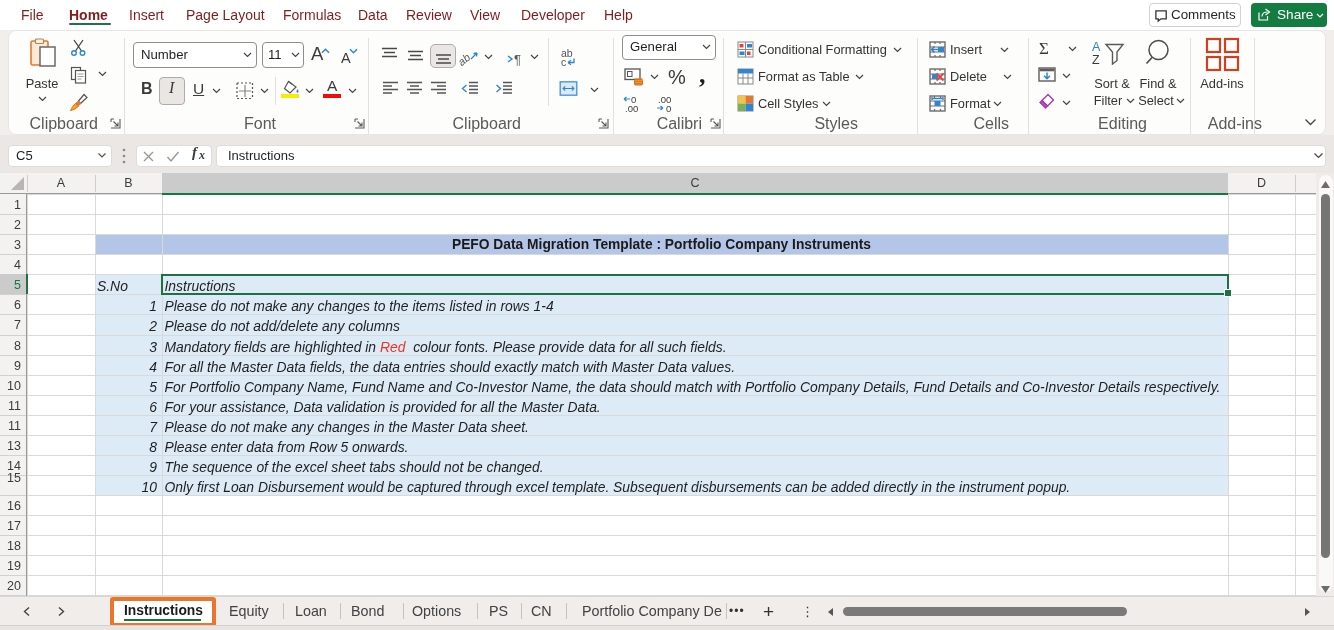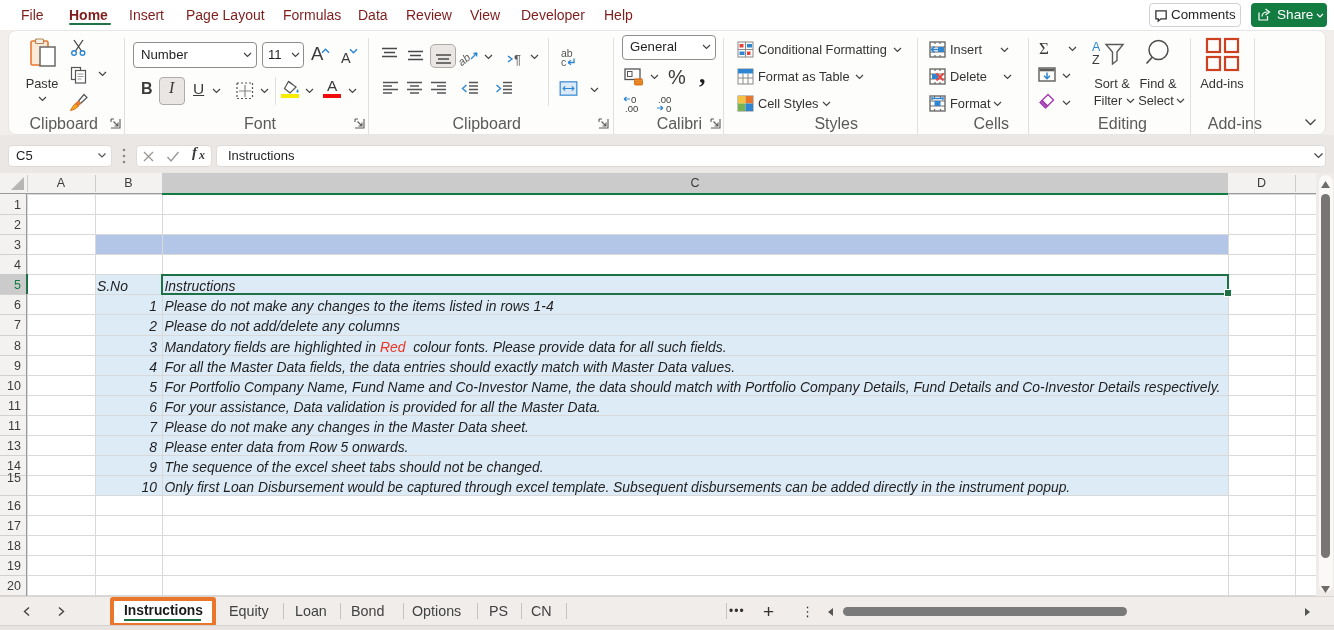--- a/index.html
+++ b/index.html
@@ -422,20 +422,21 @@
     <span class="abs" style="left:199px;top:148px;font-size:12px;font-style:italic;font-family:'Liberation Serif',serif;font-weight:bold;color:#3b3b3b">x</span>
   <div class="fbox" style="left:216px;top:145px;width:1110px;height:22px"></div>
   <span class="abs" style="left:228px;top:145px;height:22px;line-height:22px;font-size:13px;color:#1f1f1f">Instructions</span>
   <svg class="abs" style="left:1313px;top:152px" width="11" height="8" viewBox="0 0 11 8">
       <path d="M1.5 1.5 l4 4 l4-4" fill="none" stroke="#444" stroke-width="1.2"></path>
     </svg>
 
   <div id="grid">
 
     <div class="abs" style="left:95px;top:61px;width:1133px;height:20px;background:#b4c6e7"></div>
+    <div class="abs" style="left:95px;top:62px;width:1133px;height:20px;line-height:20px;text-align:center;font-weight:bold;font-size:13.8px;color:#1a1a1a">PEFO Data Migration Template : Portfolio Company Instruments</div>
 
     <div class="abs" style="left:95px;top:101px;width:1133px;height:221px;background:#ddebf7"></div>
 
     <div id="glh">
         <div class="hline" style="left:27px;top:21.0px;width:1289px"></div>
         <div class="hline" style="left:27px;top:41.1px;width:1289px"></div>
         <div class="hline" style="left:27px;top:61.1px;width:1289px"></div>
         <div class="hline" style="left:27px;top:81.2px;width:1289px"></div>
         <div class="hline" style="left:27px;top:101.3px;width:1289px"></div>
         <div class="hline" style="left:27px;top:121.3px;width:1289px"></div>
@@ -560,20 +561,21 @@
     <div class="abs" style="left:114px;top:2px;width:98px;height:26px;background:#fff"></div>
     <div class="abs" style="left:124px;top:0px;width:100px;height:29px;line-height:27px;font-size:13.8px;font-weight:bold;color:#1a1a1a">Instructions</div>
     <div class="abs" style="left:124px;top:21.5px;width:77px;height:2.6px;background:#1e7145"></div>
     <div class="abs" style="left:110px;top:0px;width:106px;height:30px;border:4.5px solid #e9762b;border-radius:3px;background:transparent"></div>
     <span class="stab" style="left:229px">Equity</span>
     <span class="stab" style="left:295px">Loan</span>
     <span class="stab" style="left:351px">Bond</span>
     <span class="stab" style="left:412px">Options</span>
     <span class="stab" style="left:489px">PS</span>
     <span class="stab" style="left:531px">CN</span>
+    <span class="stab" style="left:582px">Portfolio Company De</span>
     <div class="ssep" style="left:283px"></div>
     <div class="ssep" style="left:340px"></div>
     <div class="ssep" style="left:403px"></div>
     <div class="ssep" style="left:477px"></div>
     <div class="ssep" style="left:521px"></div>
     <div class="ssep" style="left:566px"></div>
     <div class="ssep" style="left:726px"></div>
     <span class="stab" style="left:729px;font-size:12px;letter-spacing:1px;color:#333">•••</span>
     <span class="stab" style="left:763px;font-size:19px;font-weight:400;color:#333">+</span>
     <span class="stab" style="left:801px;font-size:13px;color:#333">⋮</span>

